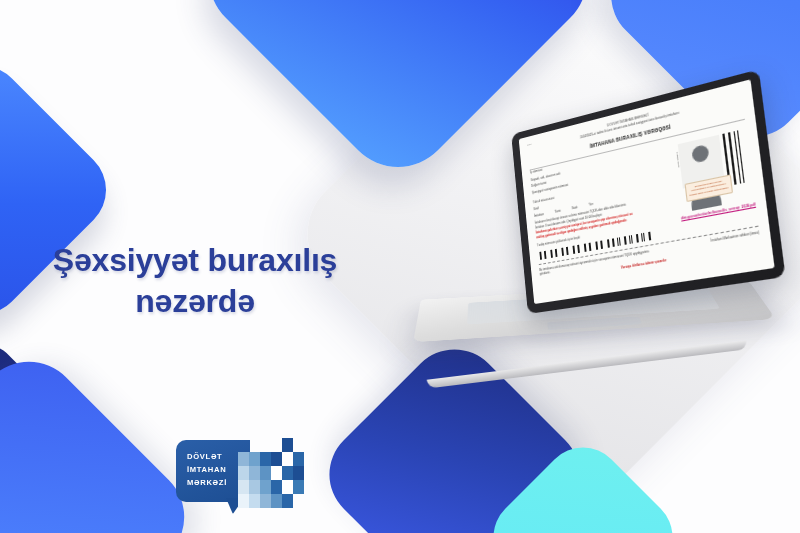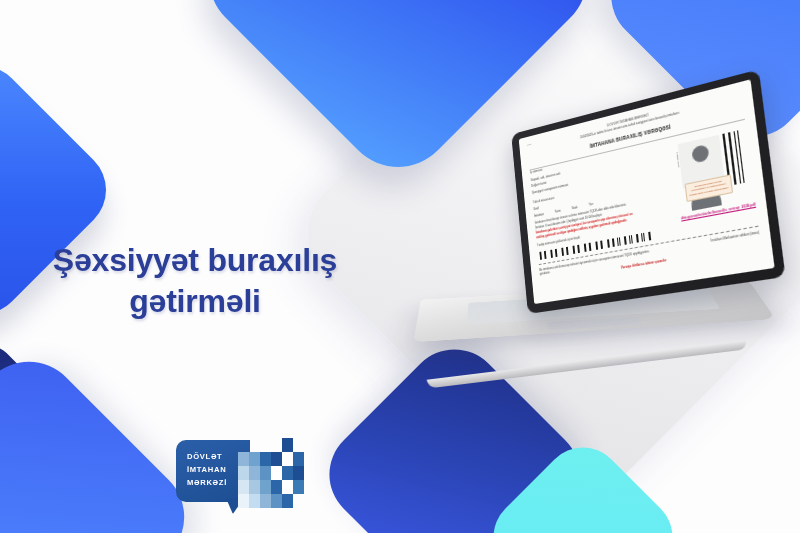--- a/index.html
+++ b/index.html
@@ -330,21 +330,21 @@
   <div class="diamond d-topleft"></div>
   <div class="diamond d-topmid"></div>
   <div class="diamond d-topright"></div>
   <div class="diamond d-navyedge"></div>
   <div class="diamond d-bottomleft"></div>
   <div class="diamond d-navybig"></div>
   <div class="diamond d-cyan"></div>
 
   <div id="headline">
     <div>Şəxsiyyət buraxılış</div>
-    <div>gətirməli</div>
+    <div>nəzərdə</div>
   </div>
 
   <div id="laptop">
 
     <div class="base">
       <div class="keyboard"></div>
       <div class="trackpad"></div>
     </div>
     <div class="base-lip"></div>
 

